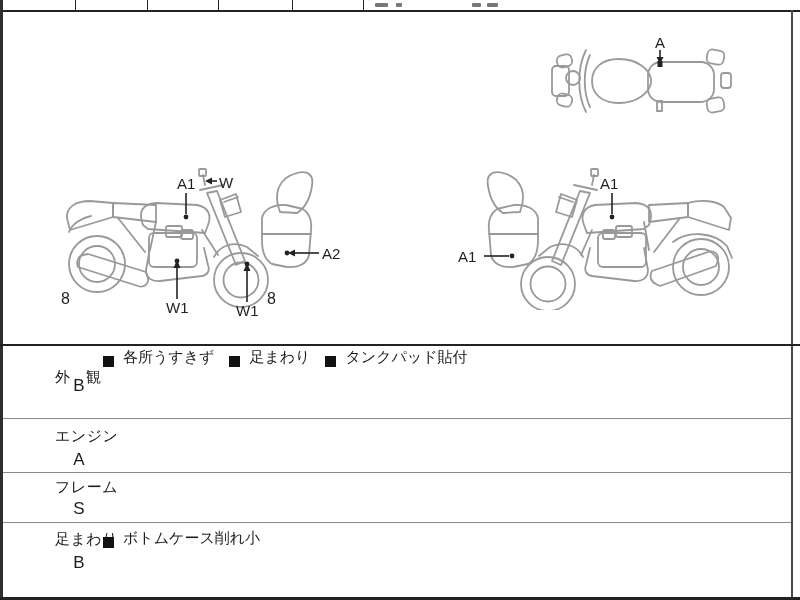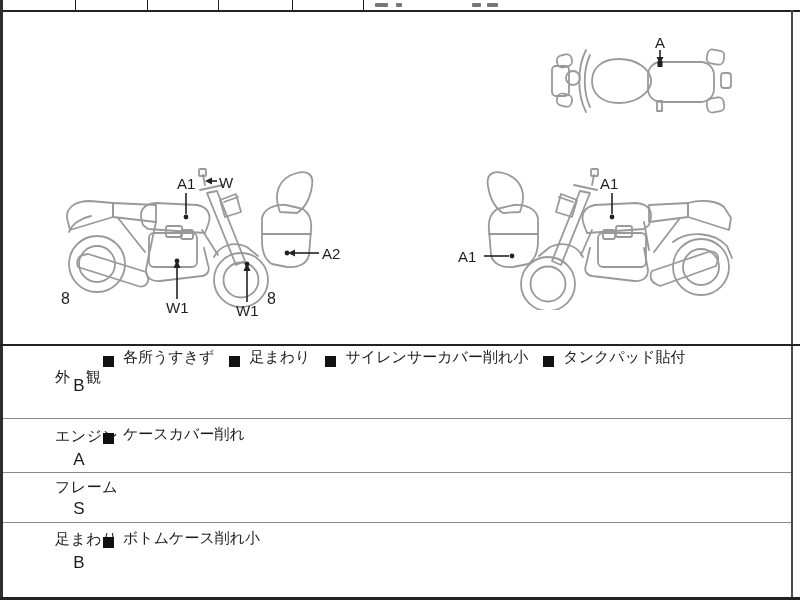--- a/index.html
+++ b/index.html
@@ -199,37 +199,29 @@
         <span class="item">
             <span class="sq"></span>
             <span>各所うすきず</span>
           </span>
         <span class="item">
             <span class="sq"></span>
             <span>足まわり</span>
           </span>
         <span class="item">
             <span class="sq"></span>
-            <span>サイレンサーカバー削れ小</span>
-          </span>
-        <span class="item">
-            <span class="sq"></span>
             <span>タンクパッド貼付</span>
           </span>
       </div>
     </div>
 
     <div>
       <span class="cat" style="top:427px;">エンジン</span>
       <span class="grade" style="top:450px;">A</span>
       <div class="items" style="top:425px;">
-        <span class="item">
-            <span class="sq"></span>
-            <span>ケースカバー削れ</span>
-          </span>
       </div>
     </div>
 
     <div>
       <span class="cat" style="top:478px;">フレーム</span>
       <span class="grade" style="top:499px;">S</span>
     </div>
 
     <div>
       <span class="cat" style="top:530px;">足まわり</span>

